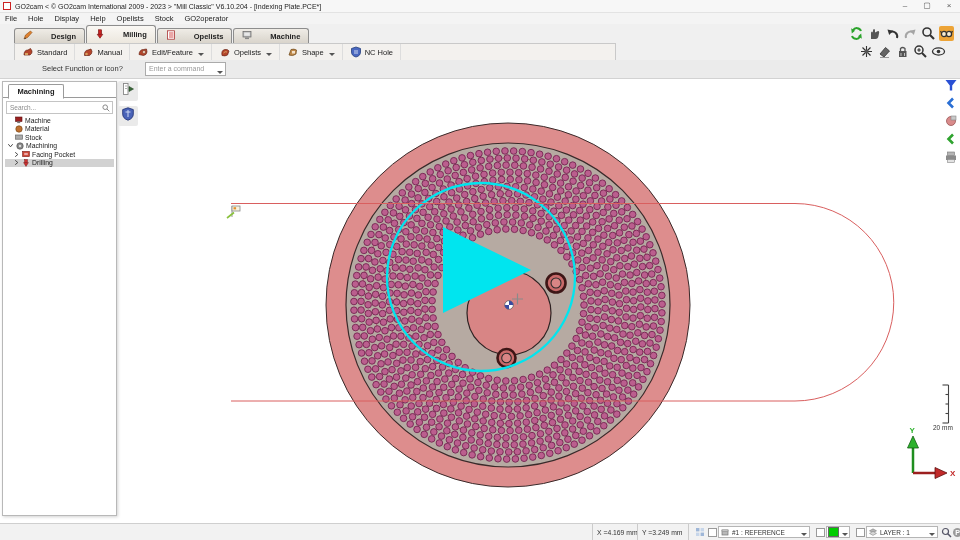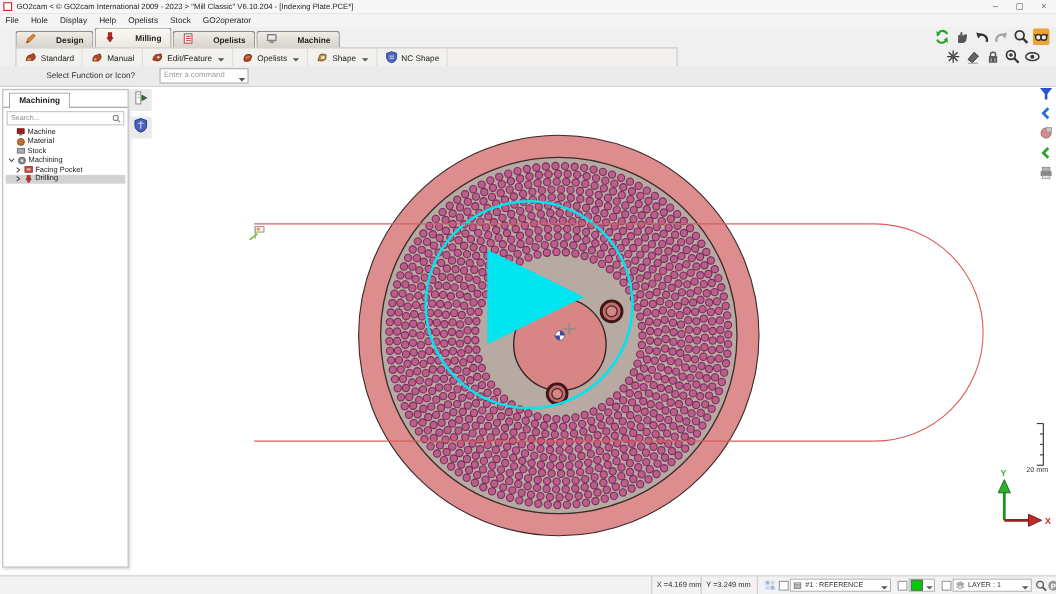--- a/index.html
+++ b/index.html
@@ -1494,21 +1494,21 @@
             <rect x="5" y="5" width="3" height="2.5" fill="#f2e0c8"></rect>
           </svg></span>
         <span>Shape</span>
         <span class="caret"></span>
       </div>
       <div class="toolbtn">
         <span><svg width="12" height="12" viewBox="0 0 12 12">
             <path d="M6 1 L10.5 2.5 V6 Q10.5 9.8 6 11 Q1.5 9.8 1.5 6 V2.5 Z" fill="#4a68c0" stroke="#26407e" stroke-width="0.8"></path>
             <path d="M4 5 h4 M4 7 h4" stroke="#dbe4f8" stroke-width="0.9"></path>
           </svg></span>
-        <span>NC Shape</span>
+        <span>NC Hole</span>
       </div>
     </div>
   <div id="view-icons-1">
       <span class="vicon">
         <svg width="15" height="15" viewBox="0 0 15 15">
           <path d="M12 5 A4.5 4.5 0 0 0 4 4.2" fill="none" stroke="#2ba32b" stroke-width="2"></path>
           <polygon points="2.2,2.2 6,4.8 2.8,7.4" fill="#2ba32b"></polygon>
           <path d="M3 10 A4.5 4.5 0 0 0 11 10.8" fill="none" stroke="#2ba32b" stroke-width="2"></path>
           <polygon points="12.8,12.8 9,10.2 12.2,7.6" fill="#2ba32b"></polygon>
         </svg>

